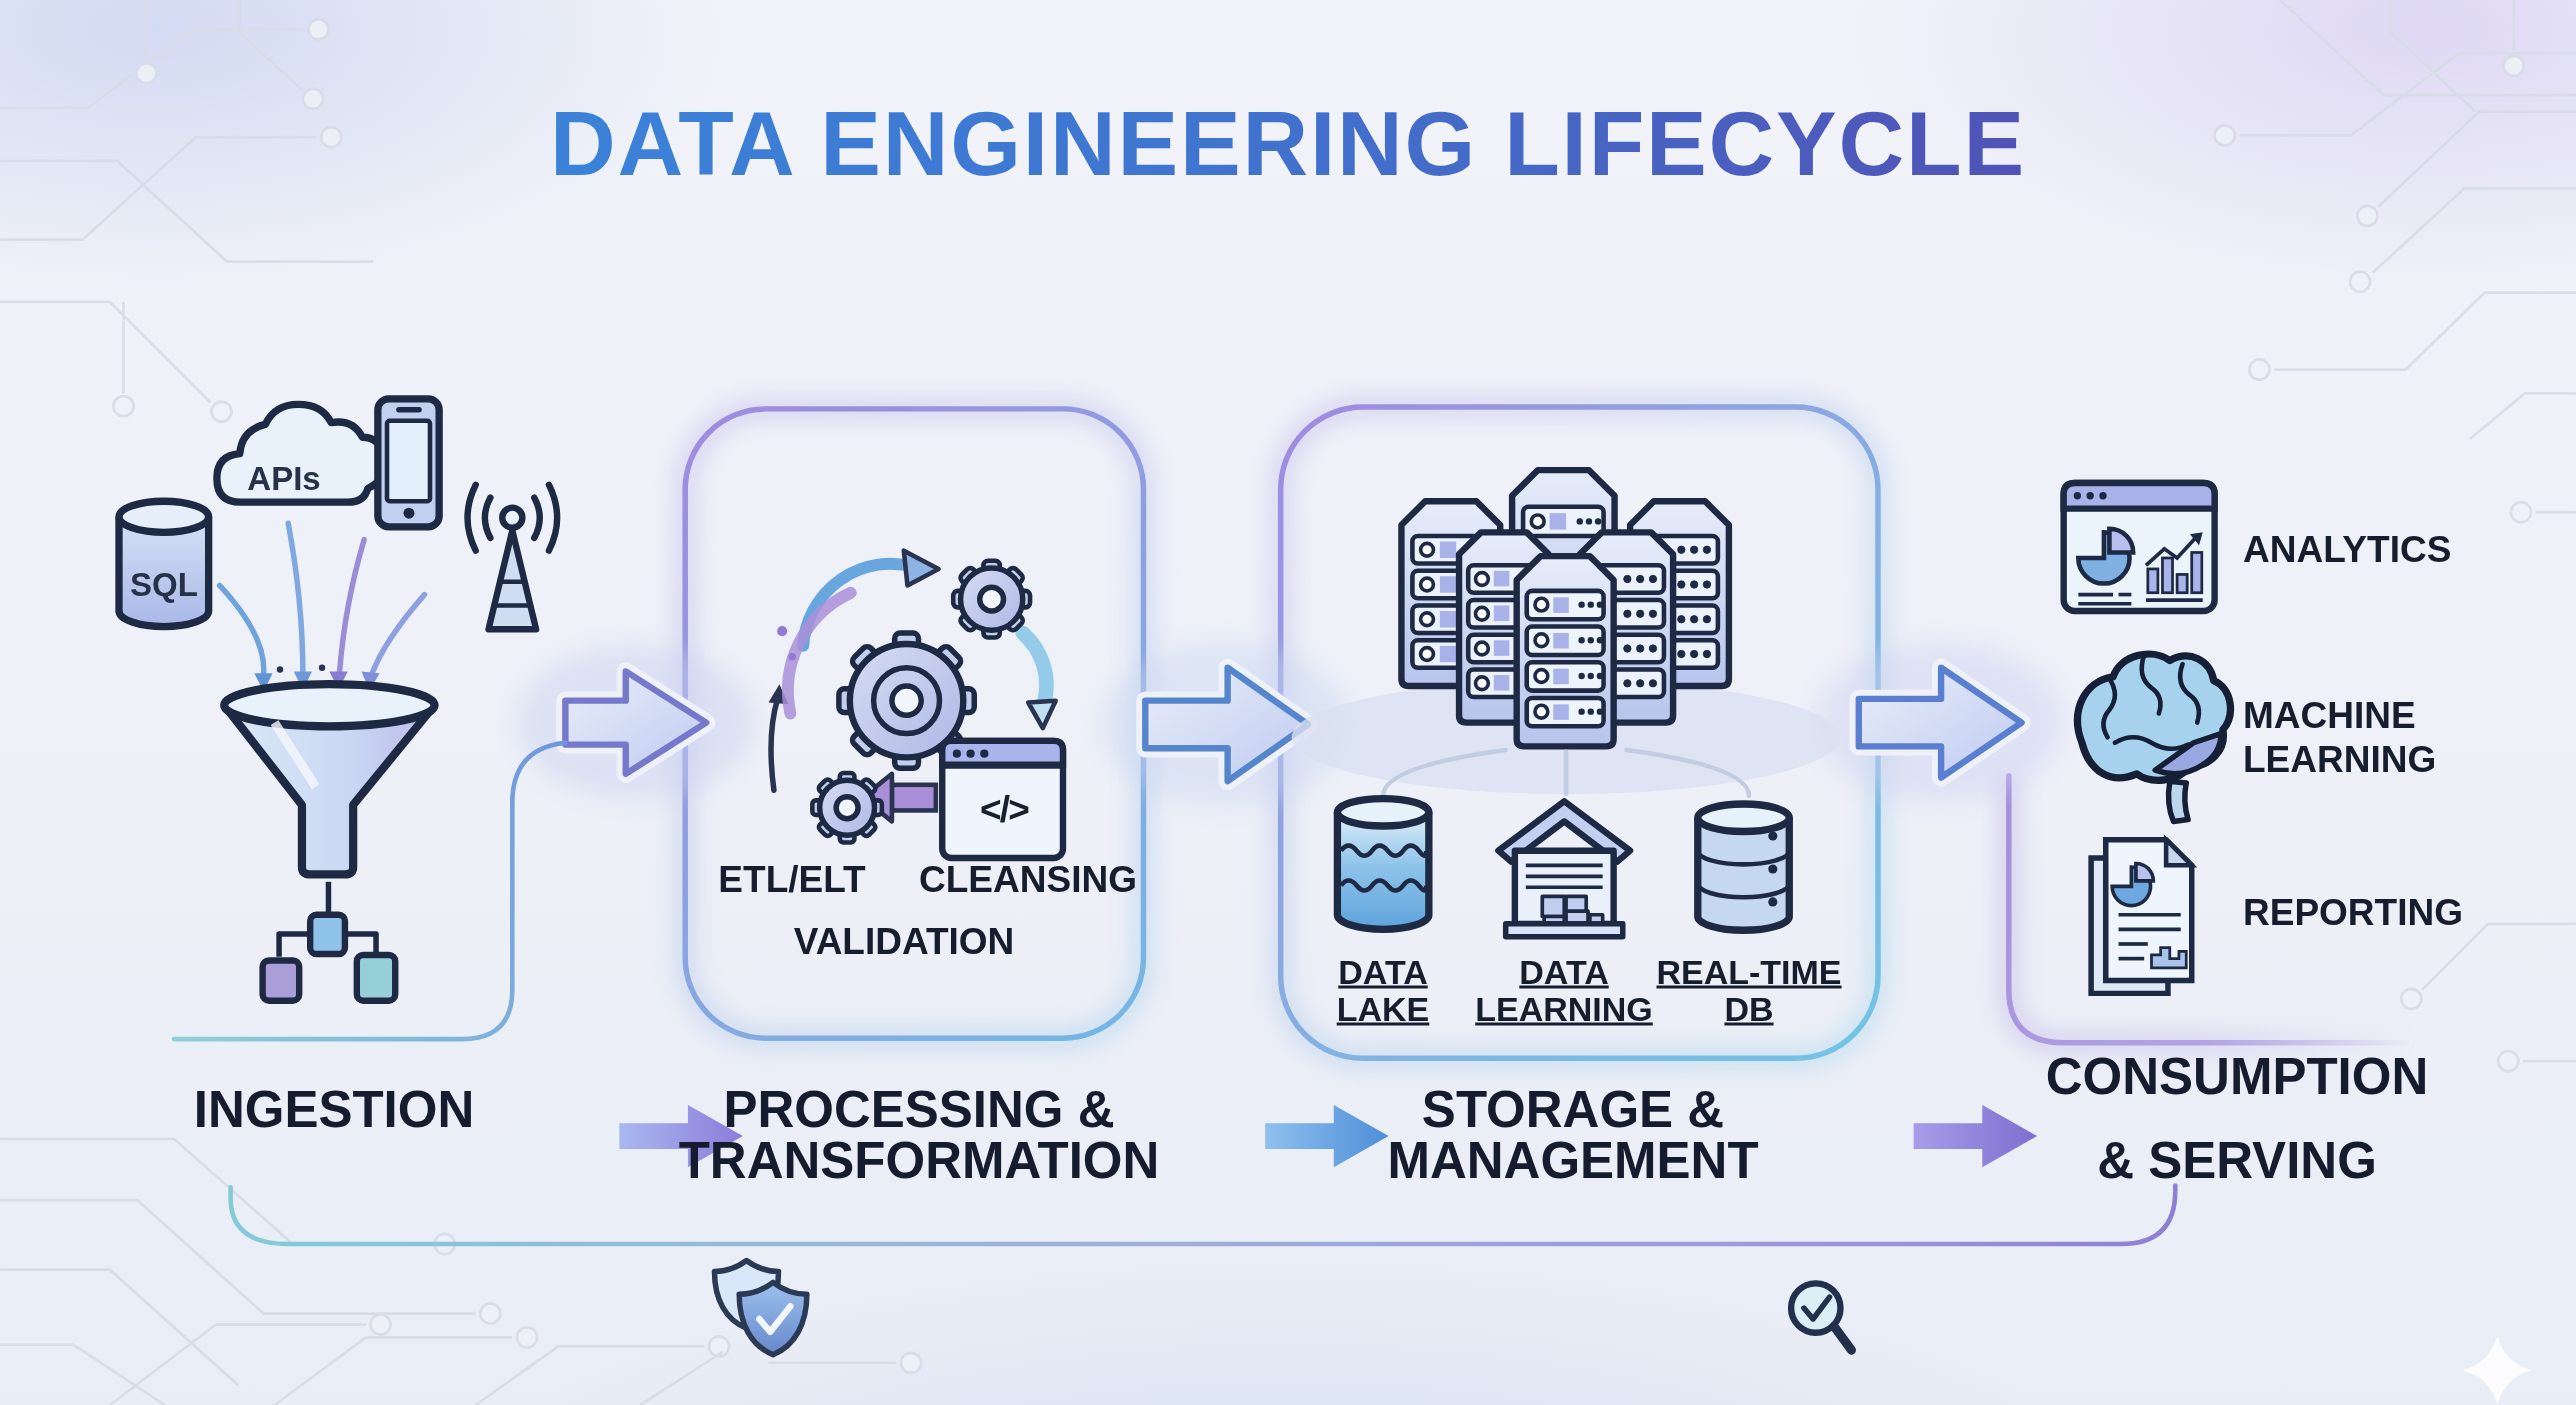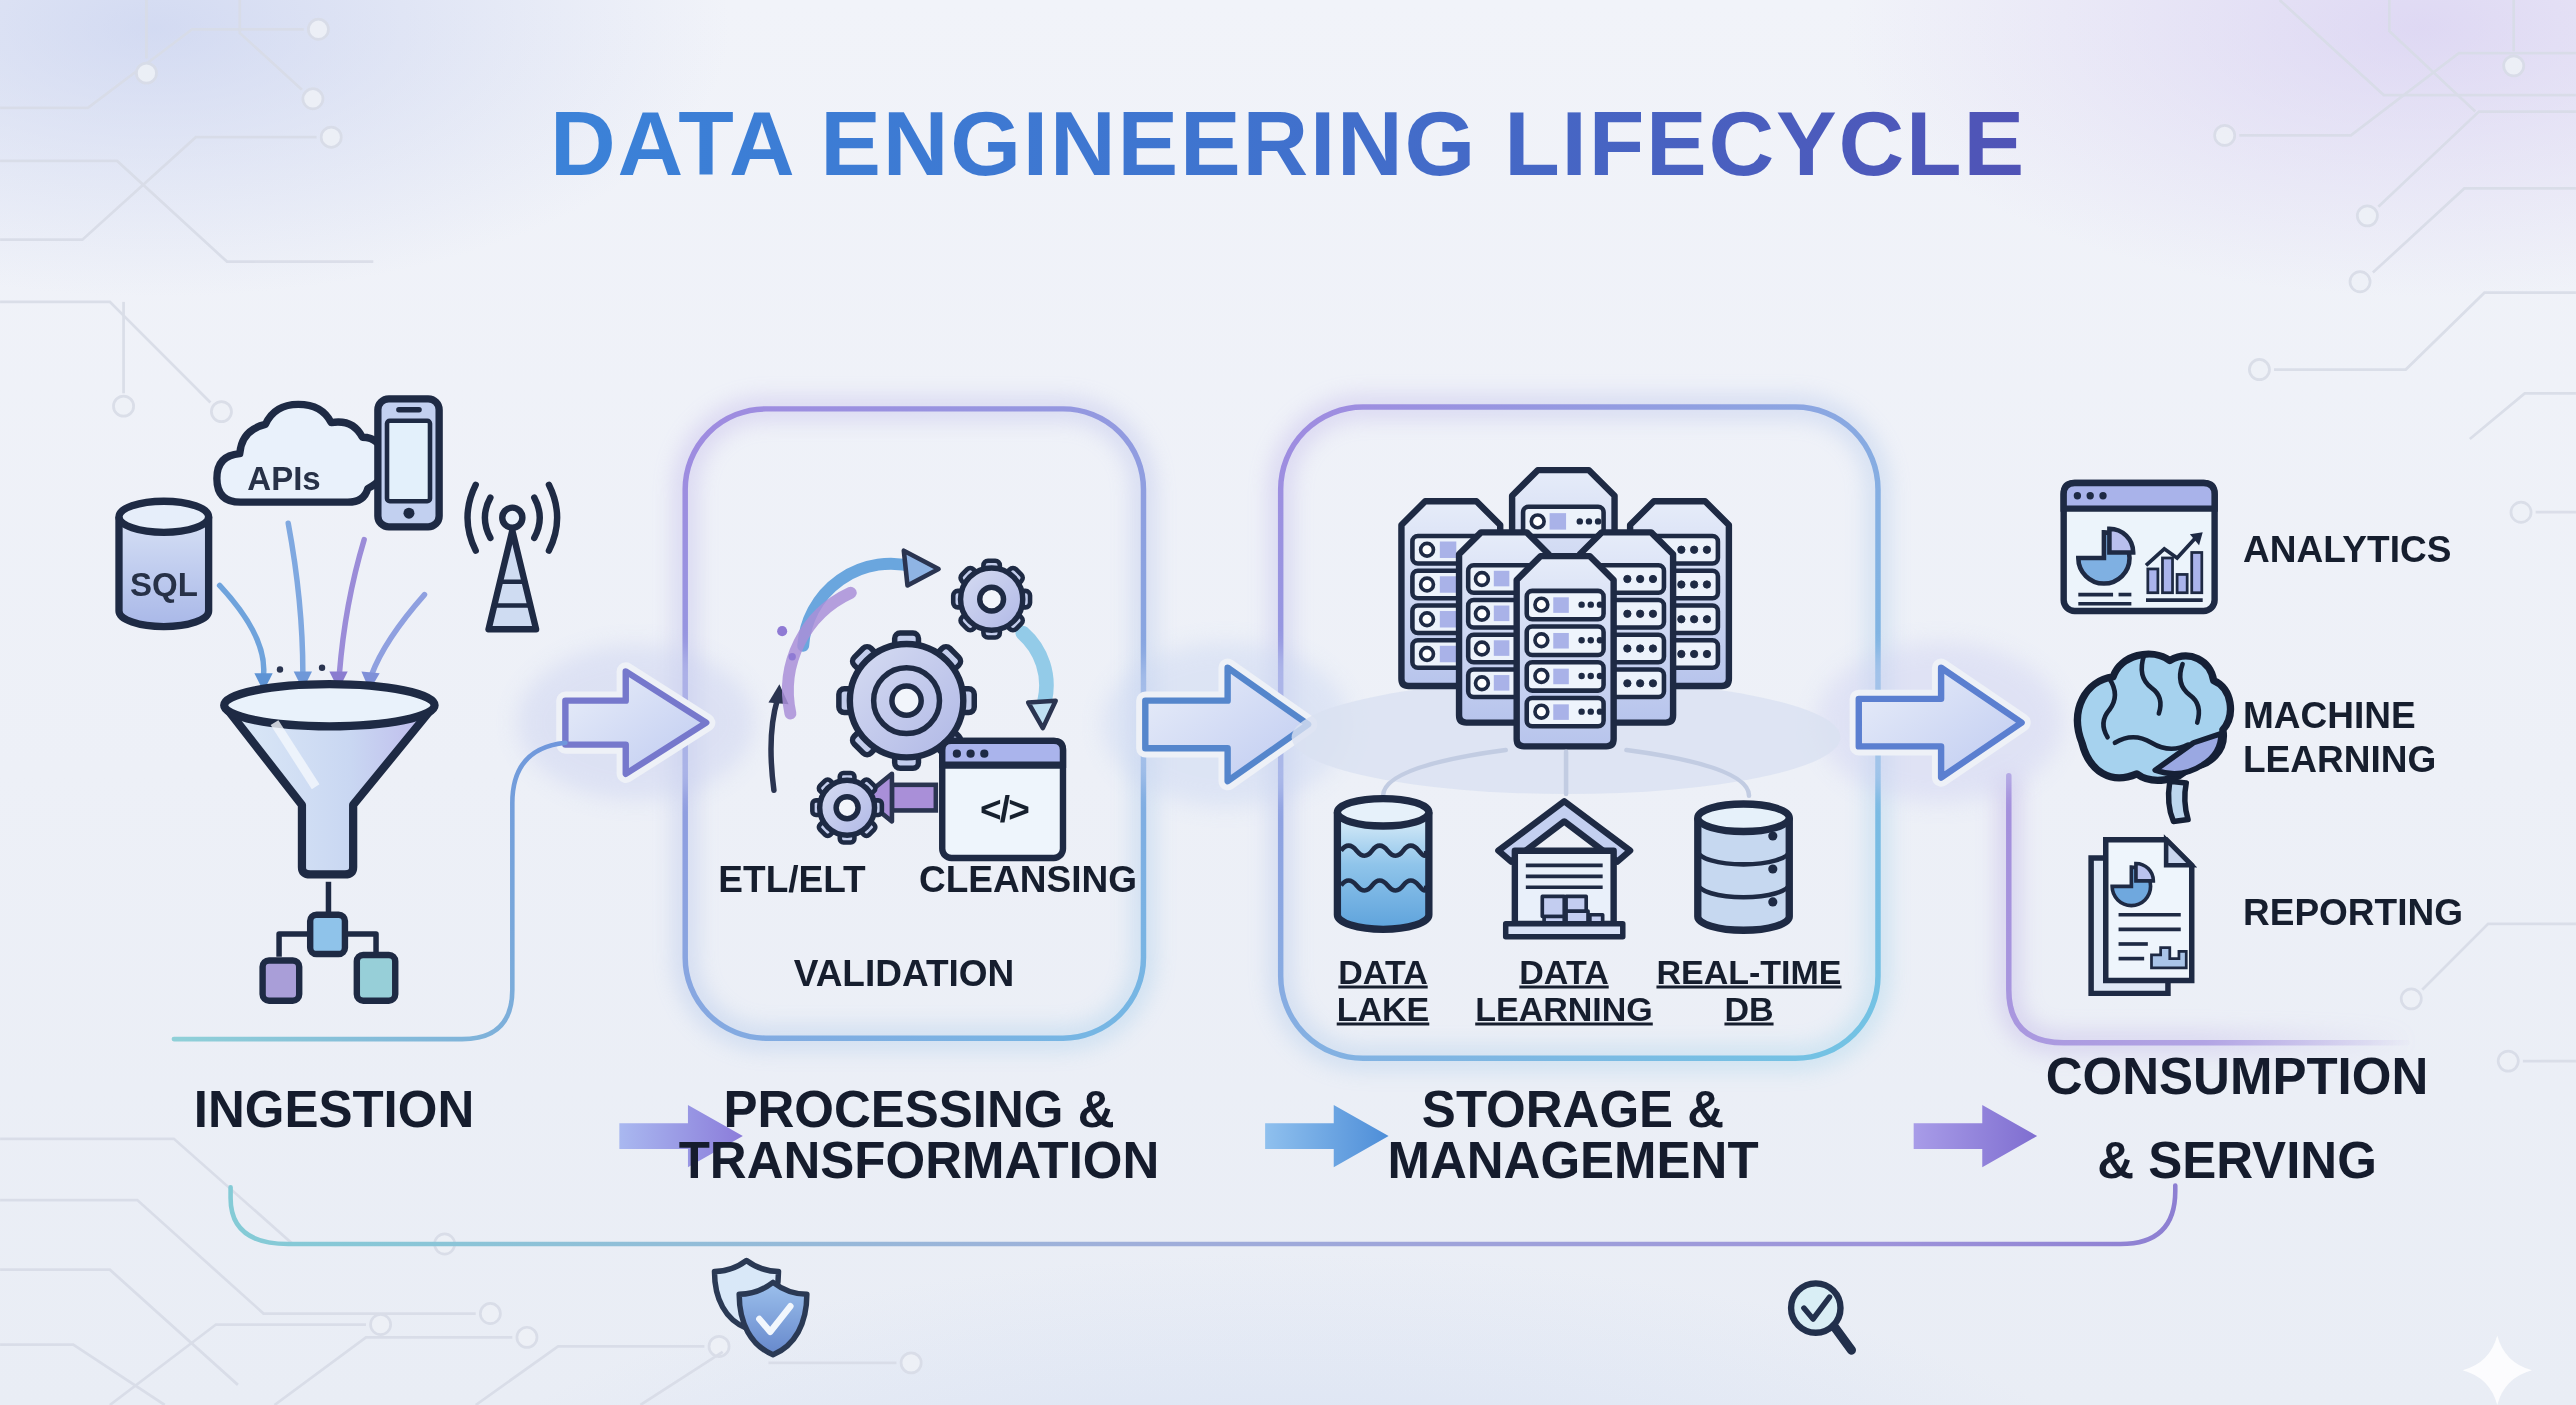--- a/index.html
+++ b/index.html
@@ -556,21 +556,21 @@
   </g>
 </svg>
 
 <div class="t tc title" style="left:1288px;top:144px;">DATA ENGINEERING LIFECYCLE</div>
 
 <div class="t tc src" style="left:164px;top:573px;">SQL</div>
 <div class="t tc src" style="left:284px;top:467px;">APIs</div>
 
 <div class="t tc kw" style="left:792px;top:880px;">ETL/ELT</div>
 <div class="t tc kw" style="left:988px;top:880px;margin-left:40px;">CLEANSING</div>
-<div class="t tc kw" style="left:904px;top:942px;margin-top:32px;">VALIDATION</div>
+<div class="t tc kw" style="left:904px;top:942px;">VALIDATION</div>
 
 <div class="t tc glyph" style="left:1004px;top:810px;">&lt;/&gt;</div>
 
 <div class="t tc store" style="left:1383px;top:972px;">DATA</div>
 <div class="t tc store" style="left:1383px;top:1009px;">LAKE</div>
 <div class="t tc store" style="left:1564px;top:972px;">DATA</div>
 <div class="t tc store" style="left:1564px;top:1009px;">LEARNING</div>
 <div class="t tc store" style="left:1749px;top:972px;text-align:center;">REAL-TIME</div>
 <div class="t tc store" style="left:1749px;top:1009px;">DB</div>
 

